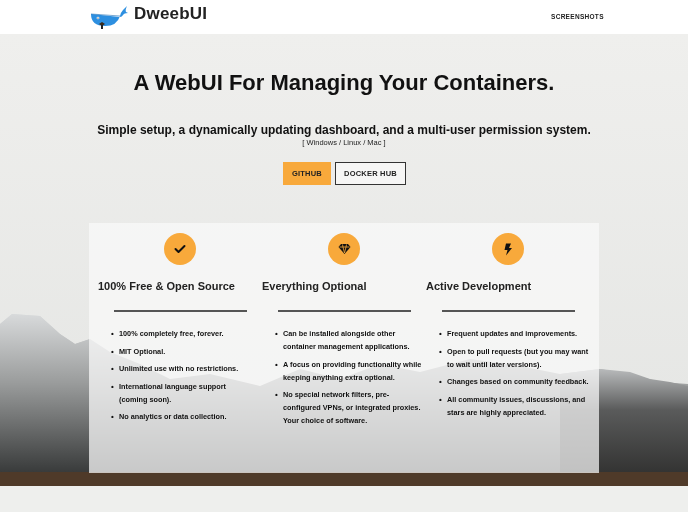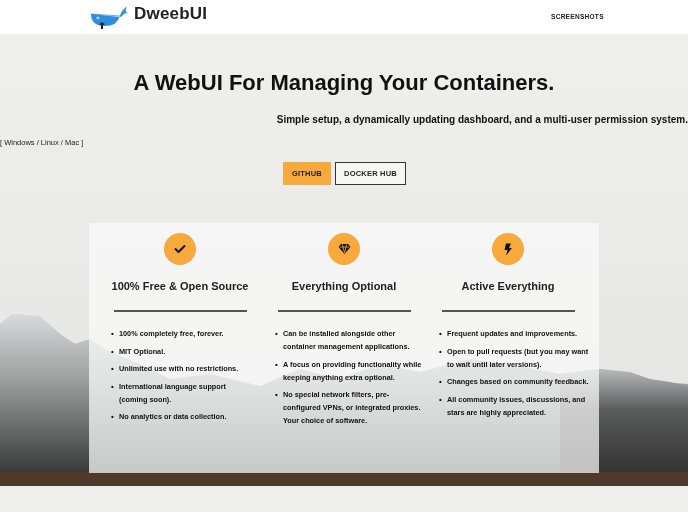--- a/index.html
+++ b/index.html
@@ -6,30 +6,30 @@
   html, body { width: 688px; height: 512px; overflow: hidden; background: #ffffff; font-family: "Liberation Sans", sans-serif; }
   .navbar { position: absolute; left: 0; top: 0; width: 688px; height: 34px; background: #ffffff; }
   .brand { position: absolute; left: 89px; top: 4px; display: flex; align-items: flex-start; }
   .brand-logo { width: 40px; height: 26px; }
   .brand-name { margin-left: 5px; font-size: 17px; font-weight: bold; color: #222; letter-spacing: 0.2px; }
   .nav-link { position: absolute; left: 551px; top: 13px; font-size: 6.5px; font-weight: bold; color: #222; letter-spacing: 0.3px; text-decoration: none; }
 
   .hero { position: absolute; left: 0; top: 34px; width: 688px; height: 480px; overflow: hidden; background: #eeefed; }
   .mountains { position: absolute; left: 0; top: 0; width: 688px; height: 452px; }
   .hero-title { position: absolute; left: 0; top: 36px; width: 688px; text-align: center; font-size: 22px; font-weight: bold; color: #111; }
-  .hero-sub { position: absolute; left: 0; top: 80px; width: 688px; text-align: right; font-size: 10px; font-weight: bold; color: #111; }
-  .hero-platforms { position: absolute; left: 0; top: 104px; width: 688px; font-size: 7.5px; color: #222; }
+  .hero-sub { position: absolute; left: 0; top: 89px; width: 688px; text-align: center; font-size: 12px; font-weight: bold; color: #111; }
+  .hero-platforms { position: absolute; left: 0; top: 104px; width: 688px; text-align: center; font-size: 7.5px; color: #222; }
   .btn { position: absolute; top: 128px; height: 23px; font-size: 7.5px; font-weight: bold; display: flex; align-items: center; justify-content: center; letter-spacing: 0.2px; cursor: pointer; }
   .btn-github { left: 283px; width: 48px; background: #f8a93b; color: #222; }
   .btn-docker { left: 335px; width: 71px; background: #f6f6f5; border: 1.5px solid #333; color: #222; }
 
   .features { position: absolute; left: 89px; top: 189px; width: 510px; height: 250px; background: rgba(250,250,250,0.72); }
   .feature { position: absolute; top: 0; width: 164px; height: 250px; }
   .feature-icon { position: absolute; left: 50%; top: 10px; margin-left: -16px; width: 32px; height: 32px; border-radius: 50%; background: #f8a93b; display: flex; align-items: center; justify-content: center; }
-  .feature-title { position: absolute; left: 0; top: 57px; width: 100%; text-align: center; font-size: 11px; font-weight: bold; color: #222; }
+  .feature-title { position: absolute; left: 0; top: 57px; width: 100%; text-align: left; font-size: 11px; font-weight: bold; color: #222; }
   .feature-rule { position: absolute; left: 16px; top: 87px; width: 133px; height: 1.5px; background: #555; }
   .feature-list { position: absolute; left: 13px; top: 104px; width: 150px; list-style: none; }
   .feature-list li { position: relative; padding-left: 8px; font-size: 7.3px; font-weight: bold; color: #111; line-height: 13px; margin-bottom: 4.5px; }
   .feature-list li::before { content: "•"; position: absolute; left: 0; top: 0; font-size: 8px; }
   .feature-list li .light { font-weight: bold; margin-top: 12px; }
 </style>
 </head>
 <body>
 
 <nav class="navbar">
@@ -112,21 +112,21 @@
         <li><span>No special network filters, pre-configured VPNs, or integrated proxies. Your choice of software.</span></li>
       </ul>
     </div>
 
     <div class="feature" style="left:337px;">
       <div class="feature-icon">
         <svg width="10" height="13" viewBox="0 0 10 13">
             <path d="M3 0.5 L8 0.5 L6 5 L9 5 L3 12.5 L4.5 7 L1.5 7 Z" fill="#111"></path>
           </svg>
       </div>
-      <div class="feature-title">Active Everything</div>
+      <div class="feature-title">Active Development</div>
       <div class="feature-rule"></div>
       <ul class="feature-list">
         <li><span>Frequent updates and improvements.</span></li>
         <li><span>Open to pull requests (but you may want to wait until later versions).</span></li>
         <li><span>Changes based on community feedback.</span></li>
         <li><span>All community issues, discussions, and stars are highly appreciated.</span></li>
       </ul>
     </div>
   </div>
 </section>

